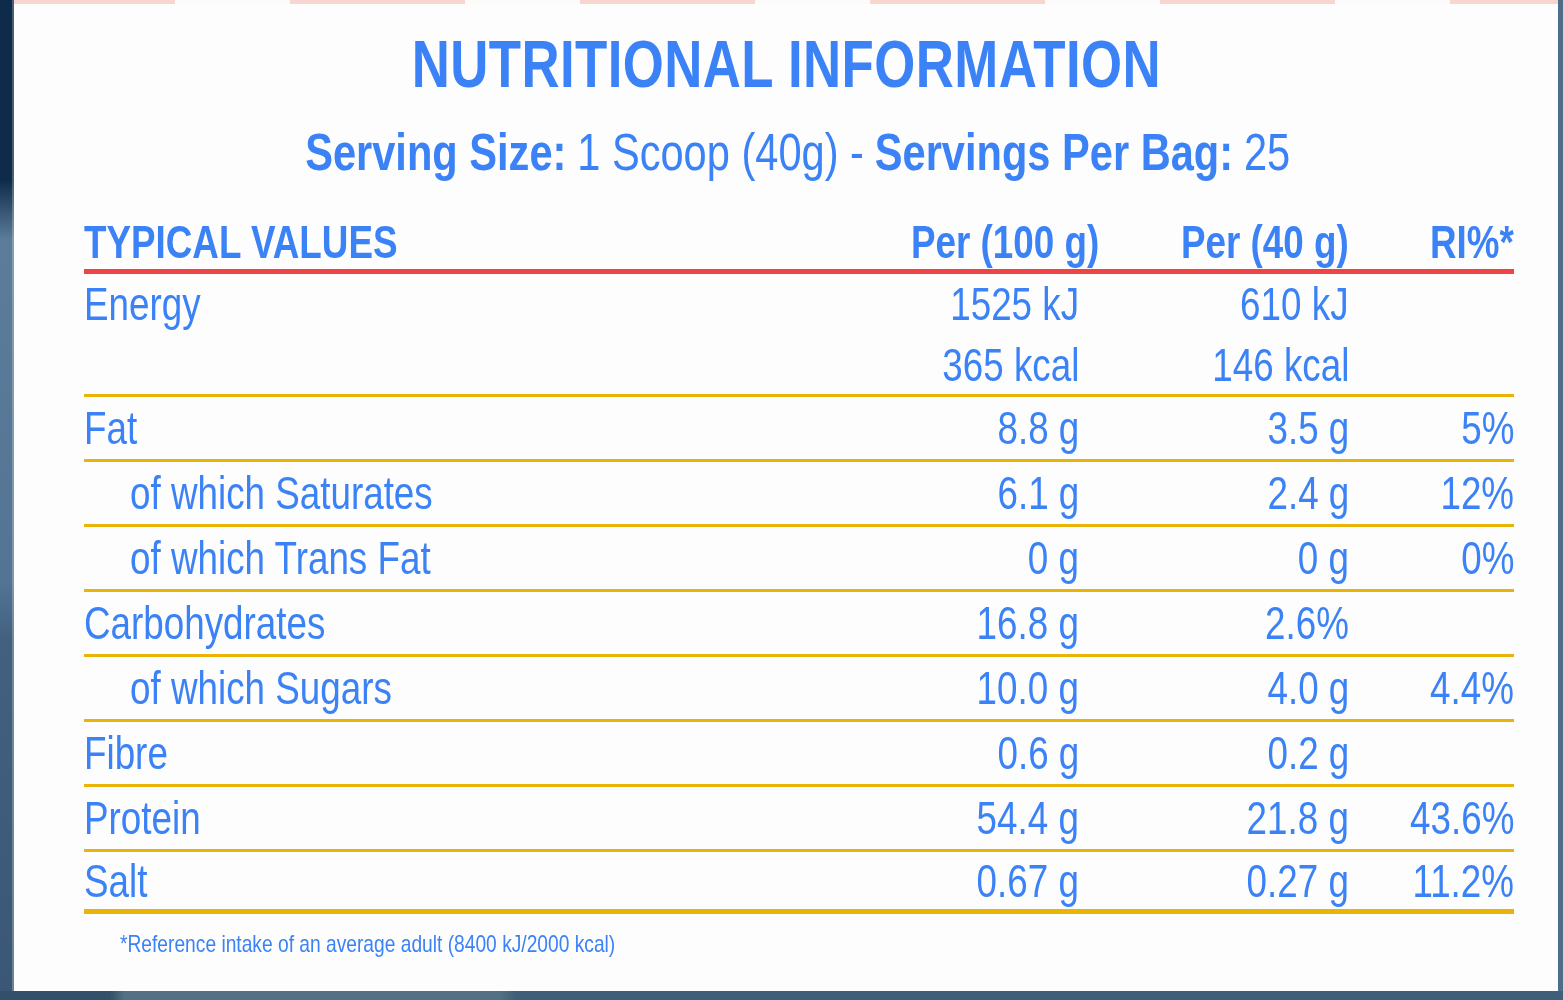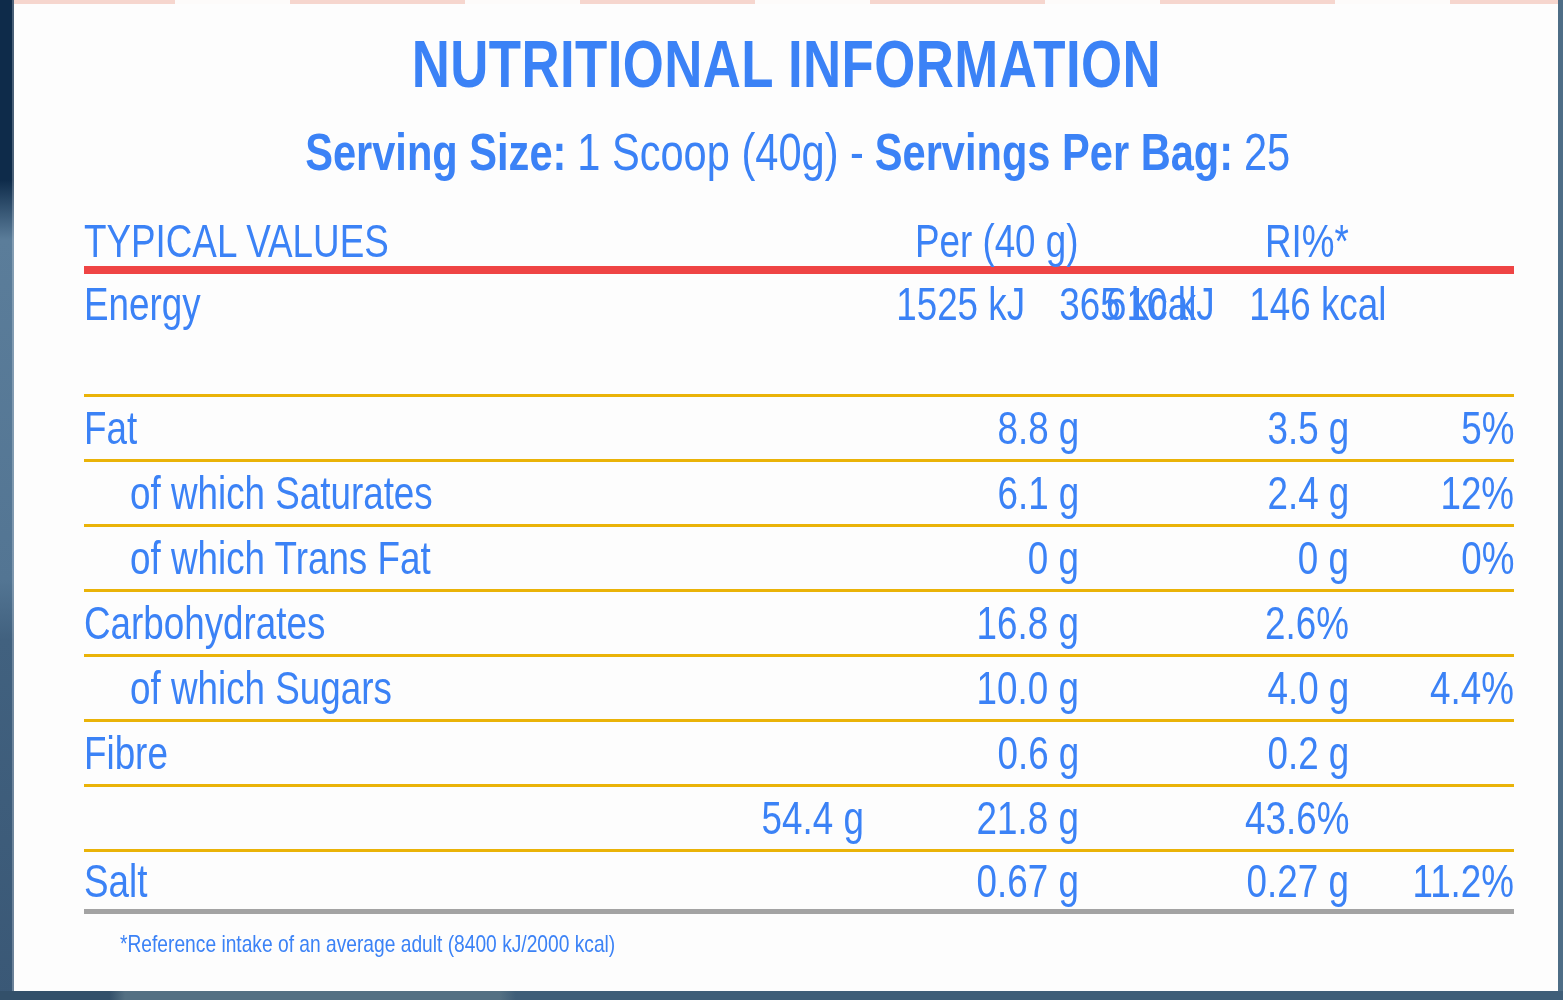--- a/index.html
+++ b/index.html
@@ -73,30 +73,30 @@
   .row {
     display: grid;
     grid-template-columns: 780px 215px 270px 165px;
     align-items: center;
     height: 65px;
     border-bottom: 3px solid #eab308;
     box-sizing: border-box;
   }
   .row.header {
     height: 60px;
-    font-weight: normal;
-    border-bottom: 8px solid #ef4444;
+    font-weight: bold;
+    border-bottom: 5px solid #ef4444;
   }
   .row.energy { height: 123px; align-items: flex-start; }
-  .row.last { height: 62px; border-bottom: 5px solid #a3a3a3; }
+  .row.last { height: 62px; border-bottom: 5px solid #eab308; }
   .cell { overflow: visible; white-space: nowrap; }
   .c1 { text-align: left; }
   .c2, .c3, .c4 { text-align: right; }
   .row.sub .c1 { padding-left: 46px; text-decoration: underline; }
-  .two { display: flex; flex-direction: row; align-items: flex-end; }
+  .two { display: flex; flex-direction: column; align-items: flex-end; }
   .two span { line-height: 61px; }
   .row.energy .c1 span { line-height: 61px; }
   .footnote {
     position: absolute; left: 70px; top: 926px;
     font-size: 24px;
     margin-left: 36px;
   }
 </style>
 </head>
 <body>
@@ -116,20 +116,21 @@
     <div class="serving">
       <span class="inner">
         <span class="b">Serving Size:</span><span>1 Scoop (40g) -</span><span class="b">Servings Per Bag:</span><span>25</span>
       </span>
     </div>
 
     <div class="table">
 
       <div class="row header">
         <div class="cell c1"><span class="condensed o-left">TYPICAL VALUES</span></div>
+        <div class="cell c2"><span class="condensed o-right">Per (100 g)</span></div>
         <div class="cell c3"><span class="condensed o-right">Per (40 g)</span></div>
         <div class="cell c4"><span class="condensed o-right">RI%*</span></div>
       </div>
 
       <div class="row energy">
         <div class="cell c1"><span class="condensed o-left">Energy</span></div>
         <div class="cell c2 two">
           <span class="condensed o-right">1525 kJ</span>
           <span class="condensed o-right">365 kcal</span>
         </div>
@@ -175,20 +176,21 @@
       </div>
 
       <div class="row">
         <div class="cell c1"><span class="condensed o-left">Fibre</span></div>
         <div class="cell c2"><span class="condensed o-right">0.6 g</span></div>
         <div class="cell c3"><span class="condensed o-right">0.2 g</span></div>
         <div class="cell c4"><span class="condensed o-right"></span></div>
       </div>
 
       <div class="row">
+        <div class="cell c1"><span class="condensed o-left">Protein</span></div>
         <div class="cell c2"><span class="condensed o-right">54.4 g</span></div>
         <div class="cell c3"><span class="condensed o-right">21.8 g</span></div>
         <div class="cell c4"><span class="condensed o-right">43.6%</span></div>
       </div>
 
       <div class="row last">
         <div class="cell c1"><span class="condensed o-left">Salt</span></div>
         <div class="cell c2"><span class="condensed o-right">0.67 g</span></div>
         <div class="cell c3"><span class="condensed o-right">0.27 g</span></div>
         <div class="cell c4"><span class="condensed o-right">11.2%</span></div>

